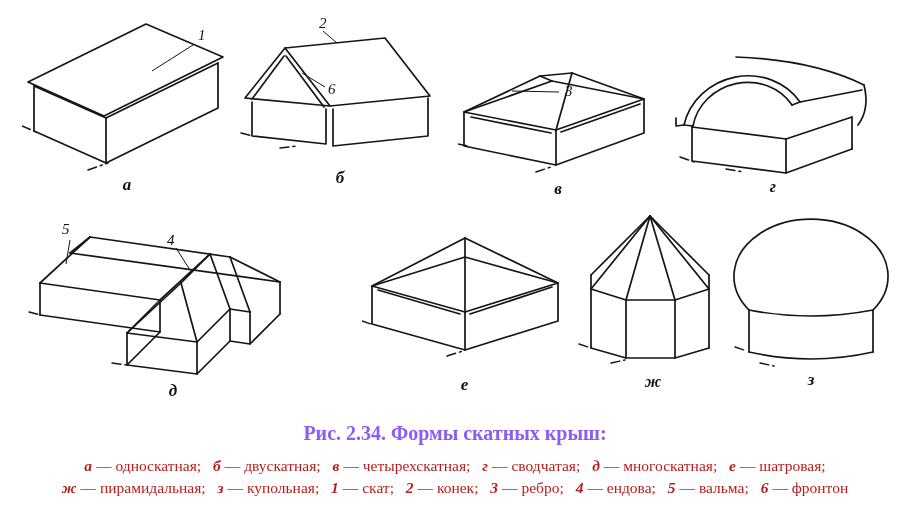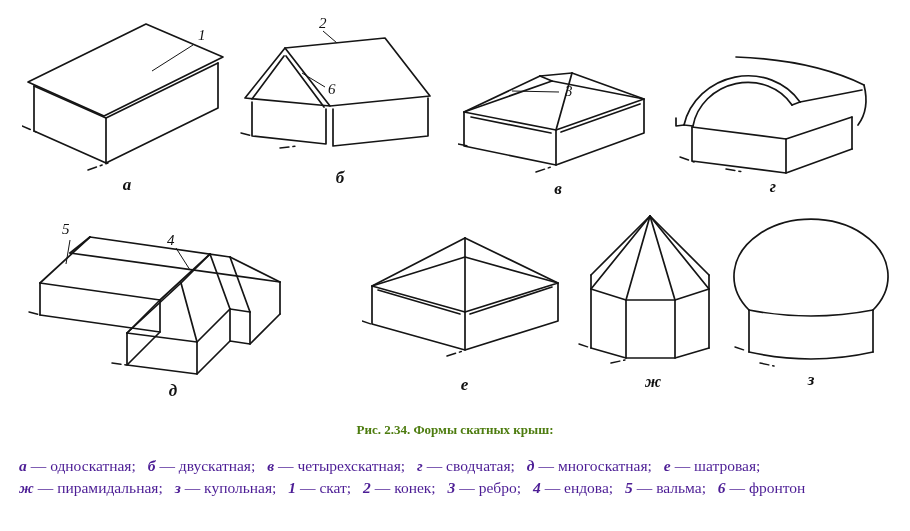--- a/index.html
+++ b/index.html
@@ -12,25 +12,25 @@
     text-align:center; font-style:italic; font-weight:bold;
     font-size:17px; color:#111; margin-top:2px;
   }
   svg { display:block; }
   .ln  { fill:none; stroke:#151515; stroke-width:1.7; stroke-linejoin:round; stroke-linecap:round; }
   .dd  { fill:none; stroke:#151515; stroke-width:1.5; stroke-dasharray:9 4 2 4; stroke-linecap:round; }
   .leader { fill:none; stroke:#151515; stroke-width:1; }
   text.callout { font-family:"Liberation Serif", serif; font-style:italic; font-size:15px; fill:#111; }
   #caption {
     position:absolute; left:0; top:422px; width:910px; text-align:center;
-    font-weight:bold; font-size:13px; color:#4d7c0f;
+    font-weight:bold; font-size:20px; color:#8b5cf6;
   }
   #legend {
-    position:absolute; left:15px; top:455px; width:880px; text-align:left;
-    font-size:15.5px; line-height:1.42; color:#4c1d95;
+    position:absolute; left:15px; top:455px; width:880px; text-align:center;
+    font-size:15.5px; line-height:1.42; color:#b91c1c;
   }
   .leg-item { display:inline-block; margin:0 4px; }
   .leg-key  { font-style:italic; font-weight:bold; margin-right:4px; }
   .leg-rest { font-style:normal; }
 </style>
 </head>
 <body>
 
 <div id="canvas">
 

